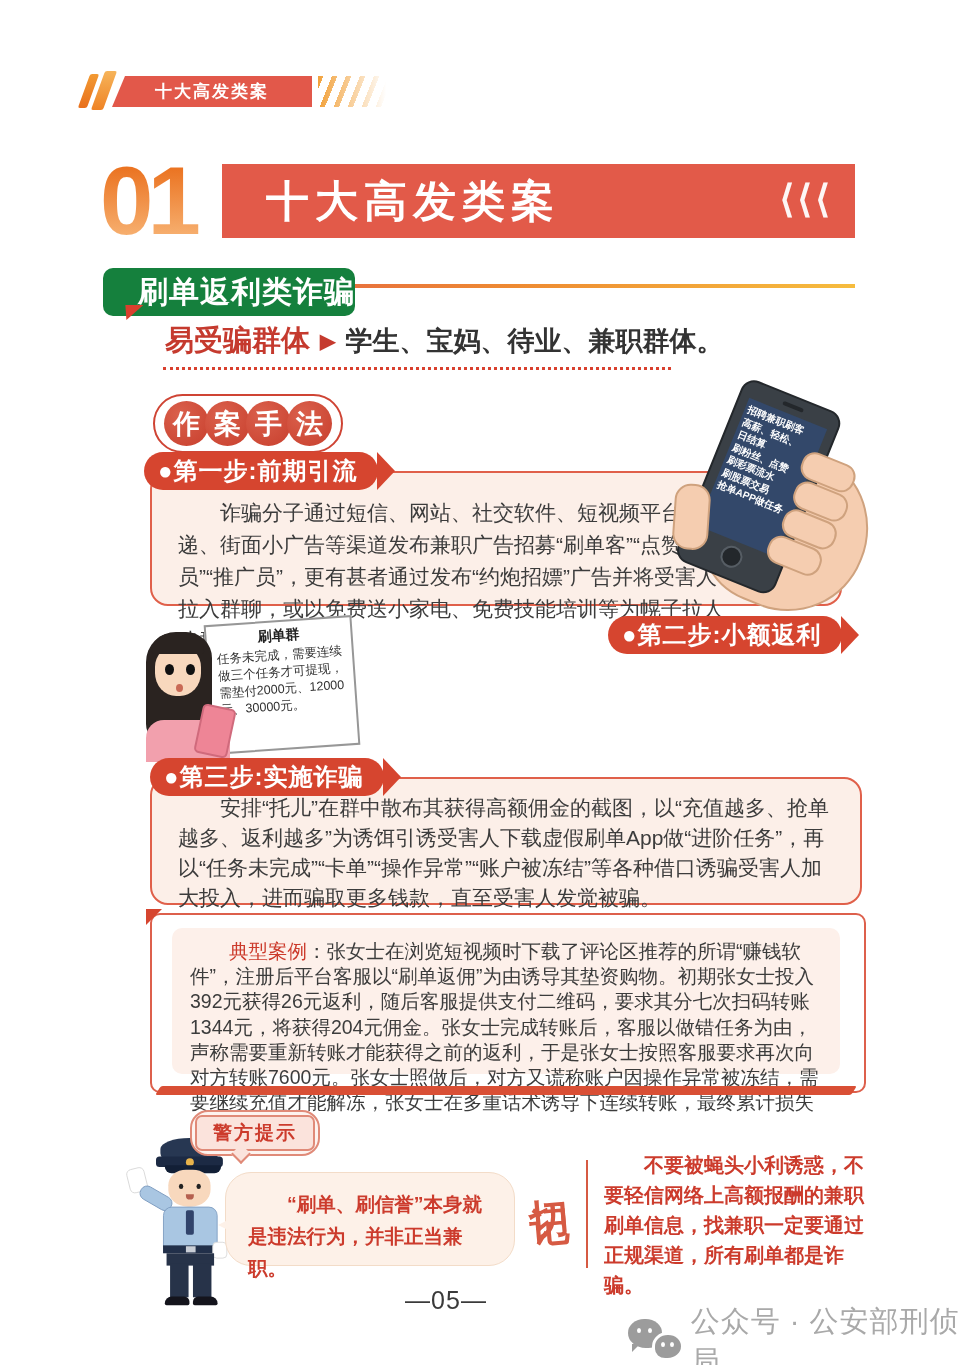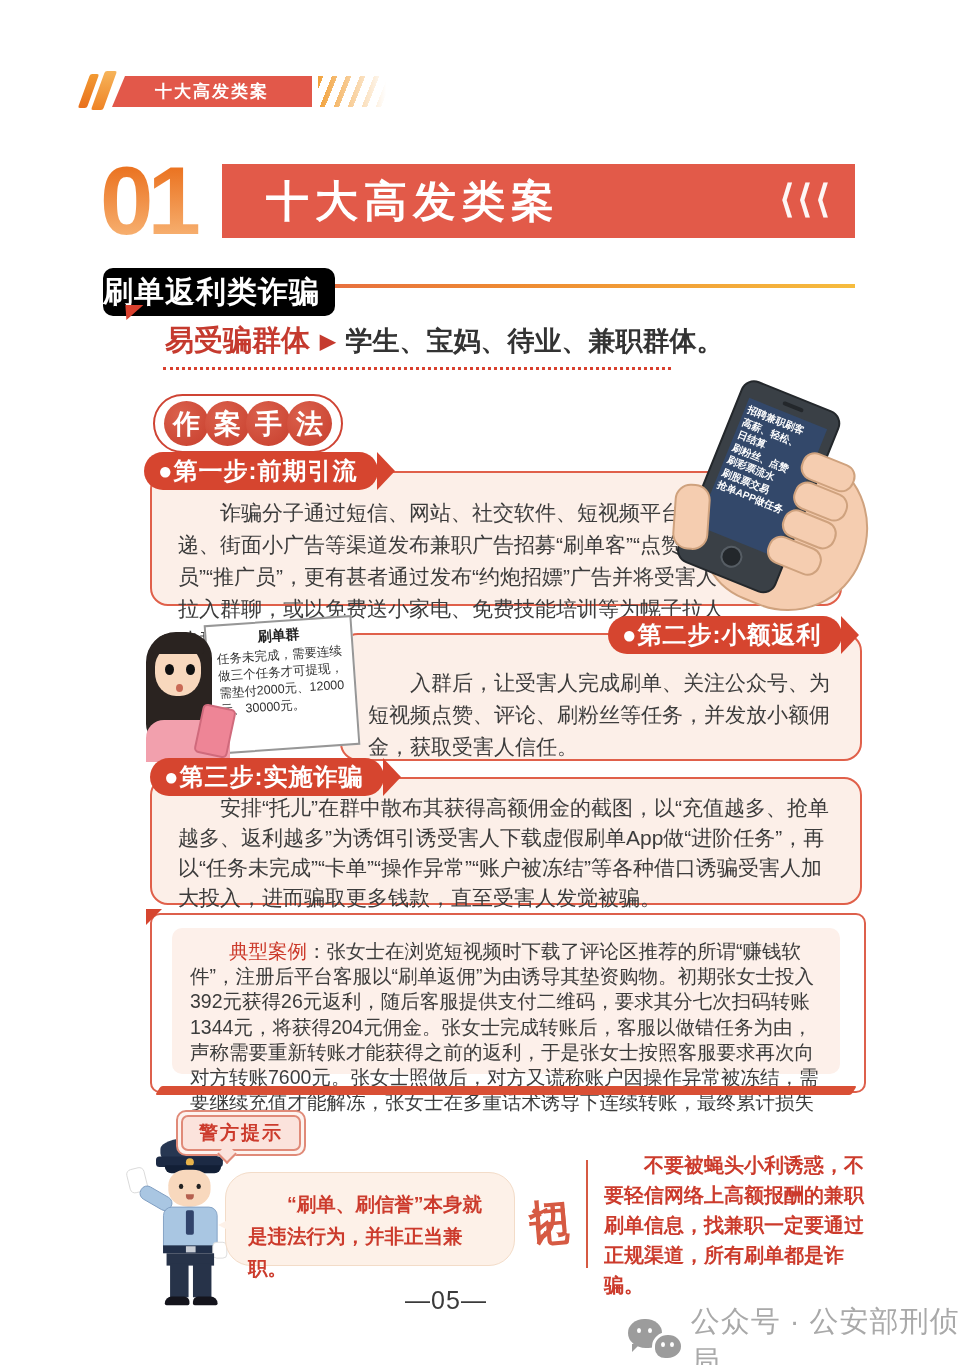--- a/index.html
+++ b/index.html
@@ -27,22 +27,22 @@
   }
   .banner{left:222px;top:164px;width:633px;height:74px;background:#e25a49;}
   .banner-title{position:absolute;left:44px;top:0;height:74px;line-height:74px;color:#fff;
                 font-size:43px;font-weight:bold;letter-spacing:6px;}
   .banner-chevrons{position:absolute;right:22px;top:0;height:74px;line-height:70px;color:#fff;
                 font-size:38px;font-weight:bold;letter-spacing:3px;opacity:.95;}
   .grad-line{left:170px;top:284px;width:685px;height:4px;
              background:linear-gradient(90deg,#e2584a,#ee8a32,#f6bc3e);}
 
   
-  .topic-badge{left:103px;top:268px;width:232px;height:48px;background:#000000;border-radius:10px;
-               color:#fff;font-size:30px;font-weight:bold;text-align:left;line-height:48px;letter-spacing:1px;}
+  .topic-badge{left:103px;top:268px;width:252px;height:48px;background:#15803d;border-radius:10px;
+               color:#fff;font-size:30px;font-weight:bold;text-align:right;line-height:48px;letter-spacing:1px;}
   .topic-badge::after{content:"";position:absolute;left:16px;bottom:-13px;width:0;height:0;
                border:9px solid transparent;border-top:15px solid #d9402e;transform:skewX(-28deg);}
   .victims{left:165px;top:322px;height:38px;display:flex;align-items:center;font-weight:bold;}
   .victims-label{color:#c53a2e;font-size:29px;}
   .victims-arrow{color:#c53a2e;font-size:20px;margin:0 10px;}
   .victims-text{color:#333;font-size:27px;}
   .dotline{left:163px;top:367px;width:508px;border-top:3px dotted #d9402e;}
 
   
   .method-pill{left:153px;top:394px;display:inline-flex;align-items:center;gap:2px;
@@ -103,21 +103,21 @@
   
   .case-outer{left:150px;top:913px;width:712px;height:176px;border:2px solid #dd604c;border-radius:10px;background:#fff;}
   .case-tri{left:146px;top:909px;width:0;height:0;border-top:16px solid #d6452f;border-right:16px solid transparent;z-index:3;}
   .case-inner{position:absolute;left:20px;top:13px;width:668px;height:146px;background:#fdf0ea;border-radius:10px;
               box-sizing:border-box;padding:11px 18px;font-size:19.5px;line-height:25.2px;color:#3c3c3c;
               text-indent:2em;font-weight:500;}
   .case-label{color:#cc3b2c;font-weight:normal;}
   .case-bar{left:158px;top:1086px;width:696px;height:9px;background:#d94f35;transform:skewX(-32deg);border-radius:2px;}
 
   
-  .police-badge{left:176px;top:1110px;border:2px solid #e08a78;border-radius:10px;background:#fdf3ef;padding:3px;z-index:5;}
+  .police-badge{left:190px;top:1110px;border:2px solid #e08a78;border-radius:18px;background:#fdf3ef;padding:3px;z-index:5;}
   .police-badge-in{border:2px solid #e08a78;border-radius:7px;background:#fbe3dc;color:#cc3b2c;
                    font-size:19px;font-weight:bold;padding:3px 16px;letter-spacing:2px;}
   .police-badge::after{content:"";position:absolute;left:42px;bottom:-7px;width:12px;height:12px;background:#fbe3dc;
                    border-right:2px solid #e08a78;border-bottom:2px solid #e08a78;transform:rotate(45deg);}
 
   .police{left:112px;top:1138px;width:180px;height:190px;transform:scale(.88);transform-origin:top left;}
   .police div{position:absolute;}
   .p-captop{left:55px;top:0;width:66px;height:25px;background:#273752;border-radius:50% 50% 8px 8px;}
   .p-capband{left:50px;top:21px;width:76px;height:12px;background:#1c2a44;border-radius:4px;}
   .p-emblem{left:84px;top:23px;width:9px;height:9px;background:#e8b34b;border-radius:50%;}
@@ -217,23 +217,20 @@
       </div>
       <div class="ph-finger" style="left:118px;top:44px;"></div>
       <div class="ph-finger" style="left:122px;top:74px;"></div>
       <div class="ph-finger" style="left:122px;top:104px;"></div>
       <div class="ph-finger" style="left:118px;top:134px;"></div>
       <div class="ph-thumb"></div>
     </div>
   </div>
 
   <div class="step-pill s2-head abs">●第二步:小额返利</div>
-  <div class="step-box s2-box abs">
-    <div class="step-text s2-text">入群后，让受害人完成刷单、关注公众号、为短视频点赞、评论、刷粉丝等任务，并发放小额佣金，获取受害人信任。</div>
-  </div>
 
   <div class="woman abs">
     <div class="note">
       <div class="note-title">刷单群</div>
       <div class="note-text">任务未完成，需要连续做三个任务才可提现，需垫付2000元、12000元、30000元。</div>
     </div>
     <div class="w-hair"></div>
     <div class="w-face"></div>
     <div class="w-bangs"></div>
     <div class="w-eye" style="left:19px;"></div>

